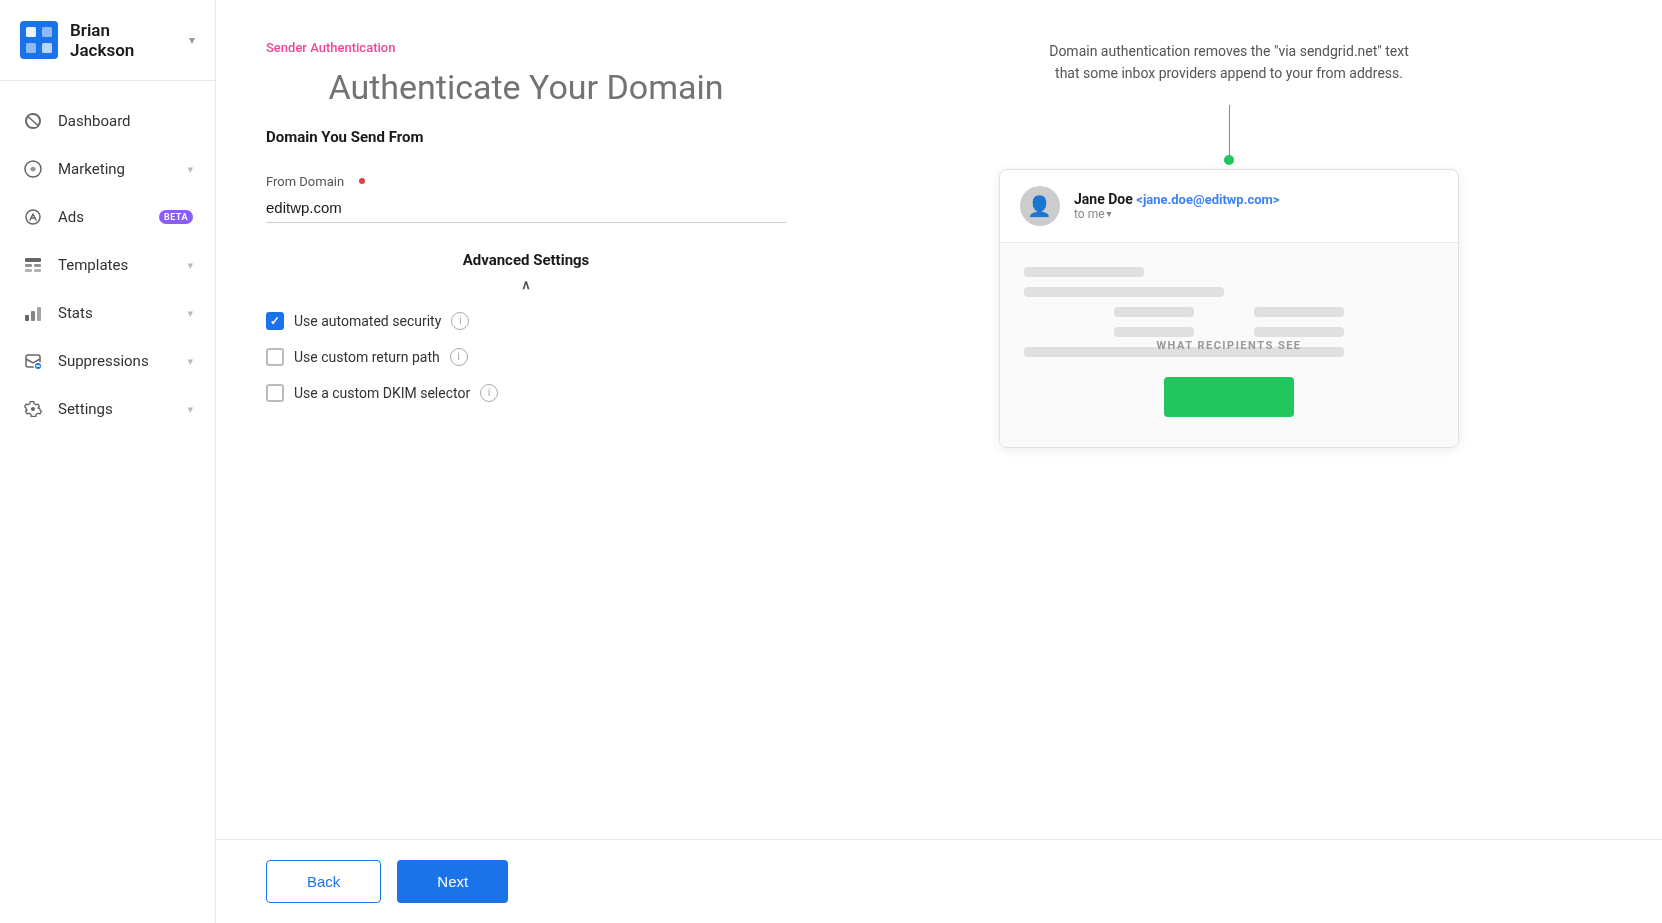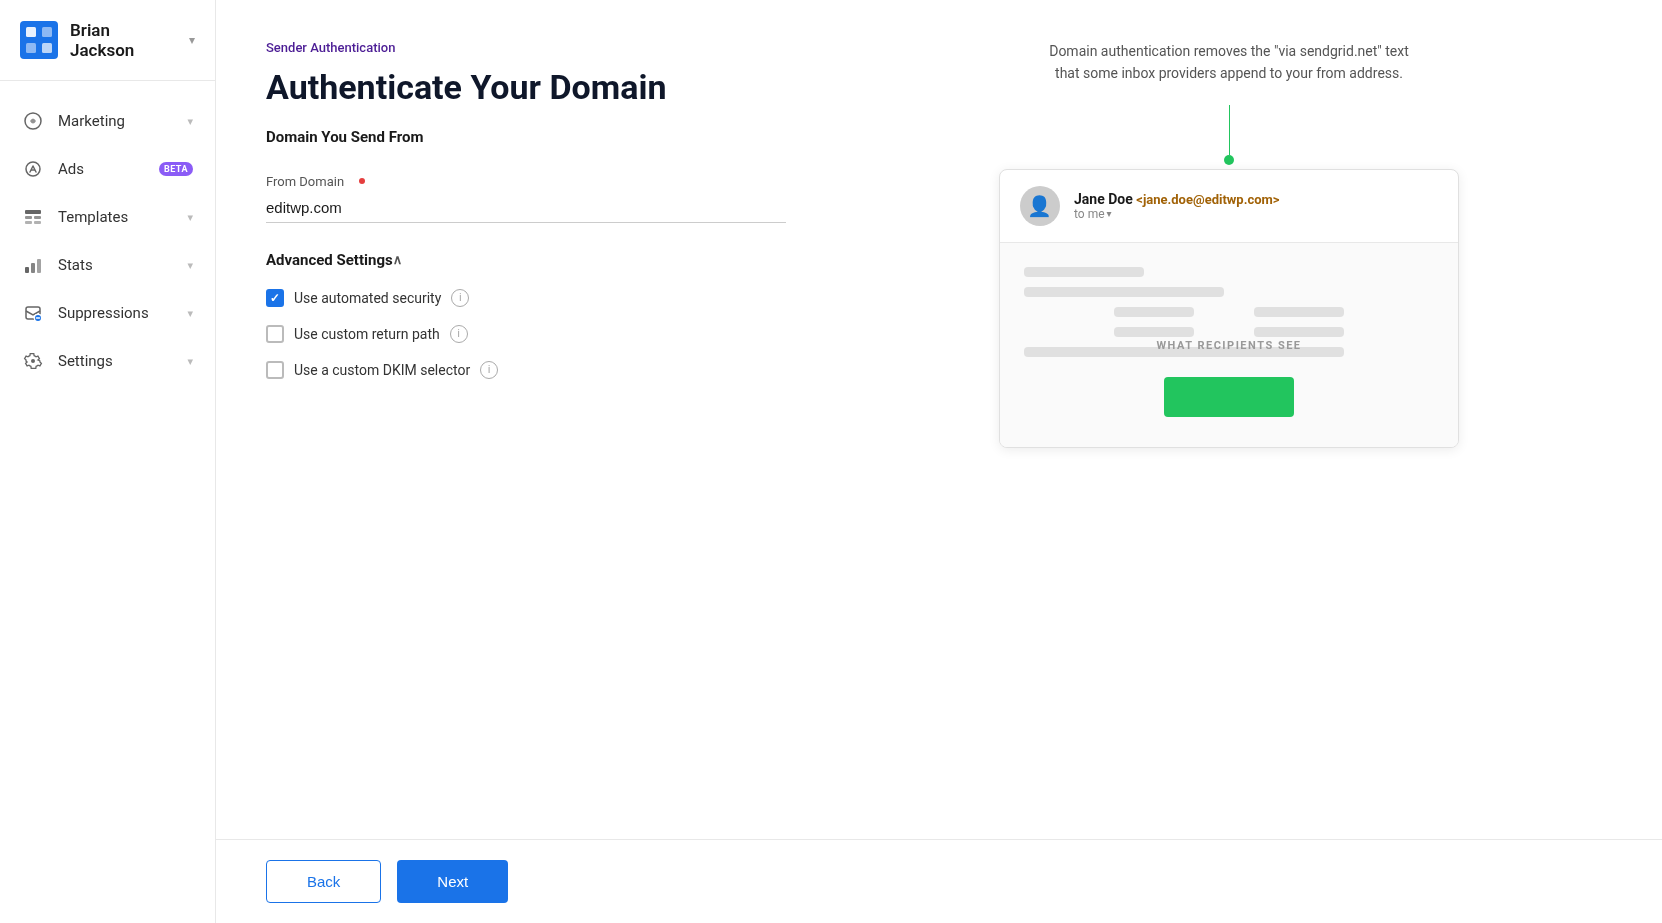--- a/index.html
+++ b/index.html
@@ -84,31 +84,32 @@
       flex: 1;
       display: flex;
       padding: 40px 50px 40px 50px;
       gap: 60px;
     }
     .form-section {
       flex: 1;
       max-width: 520px;
     }
     .breadcrumb {
-      color: #4c1d95;
+      color: #ec4899;
       font-size: 13px;
       margin-bottom: 12px;
       font-weight: 500;
     }
     .page-title {
       font-size: 34px;
-      font-weight: 700;
-      color: #0f172a;
+      font-weight: 400;
+      color: #737373;
       line-height: 1.2;
       margin-bottom: 20px;
+      text-align: center;
     }
     .page-subtitle {
       font-size: 15px;
       color: #555;
       margin-bottom: 36px;
       line-height: 1.5;
     }
     .form-group {
       margin-bottom: 28px;
     }
@@ -144,20 +145,22 @@
       outline: none;
     }
 
     .advanced-settings-title {
       font-size: 15px;
       font-weight: 700;
       color: #1a1a1a;
       margin-bottom: 20px;
       display: flex;
       align-items: center;
+      gap: 8px;
+      flex-direction: column;
     }
     .advanced-settings-title .chevron-up {
       color: #555;
       font-size: 13px;
     }
 
     .checkbox-row {
       display: flex;
       align-items: center;
       gap: 10px;
@@ -267,21 +270,21 @@
     .email-from {
       flex: 1;
     }
     .email-from-name {
       font-size: 14px;
       font-weight: 700;
       color: #1a1a1a;
     }
     .email-from-address {
       font-size: 13px;
-      color: #a16207;
+      color: #3b82f6;
     }
     .email-to {
       font-size: 12px;
       color: #888;
       display: flex;
       align-items: center;
       gap: 2px;
     }
     .email-body-preview {
       padding: 24px 24px 30px;
@@ -373,20 +376,28 @@
       <rect x="6" y="22" width="10" height="10" rx="1.5" fill="#fff" opacity="0.5"></rect>
       <rect x="22" y="6" width="10" height="10" rx="1.5" fill="#fff" opacity="0.5"></rect>
       <rect x="22" y="22" width="10" height="10" rx="1.5" fill="#fff" opacity="0.7"></rect>
     </svg>
     <span class="sidebar-user-name">Brian Jackson</span>
     <span class="sidebar-user-chevron">▾</span>
   </div>
 
   <nav class="sidebar-nav">
 
+    <div class="nav-item">
+      <span class="nav-icon">
+        <svg width="20" height="20" viewBox="0 0 20 20" fill="none" xmlns="http://www.w3.org/2000/svg">
+          <path d="M10 2a8 8 0 100 16A8 8 0 0010 2zm0 2a6 6 0 014.9 9.4L5.6 5.1A5.97 5.97 0 0110 4zm0 12a6 6 0 01-4.9-9.4l9.3 8.3A5.97 5.97 0 0110 16z" fill="#666"></path>
+        </svg>
+      </span>
+      <span class="nav-label">Dashboard</span>
+    </div>
 
     <div class="nav-item">
       <span class="nav-icon">
         <svg width="20" height="20" viewBox="0 0 20 20" fill="none" xmlns="http://www.w3.org/2000/svg">
           <circle cx="10" cy="10" r="8" stroke="#666" stroke-width="1.5" fill="none"></circle>
           <path d="M7 10 Q10 5 13 10 Q10 15 7 10z" fill="#666" opacity="0.7"></path>
         </svg>
       </span>
       <span class="nav-label">Marketing</span>
       <span class="nav-chevron">▾</span>

